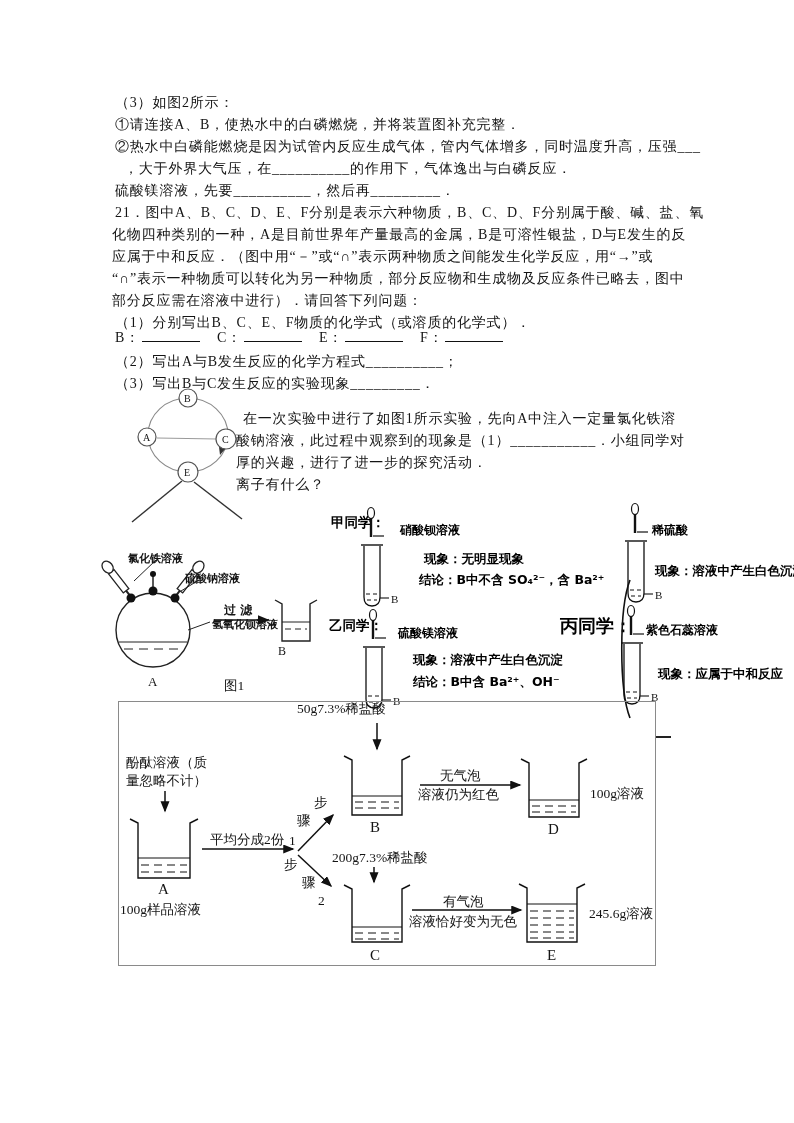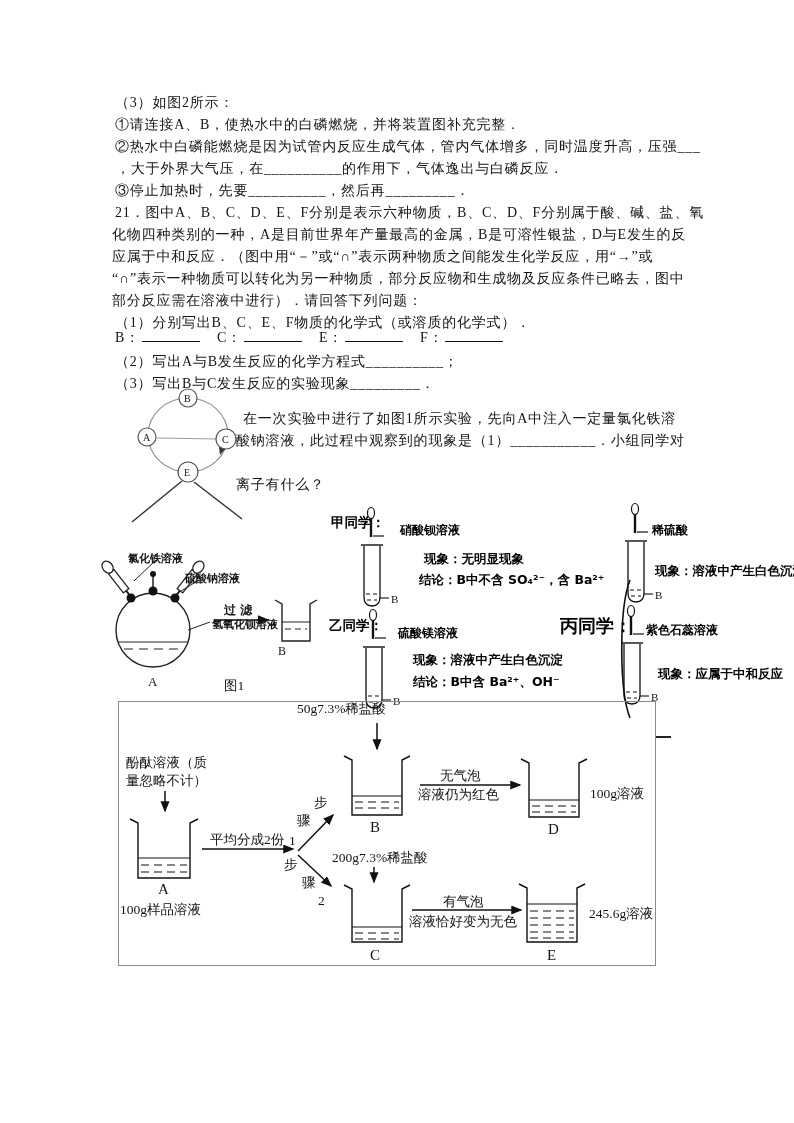--- a/index.html
+++ b/index.html
@@ -27,22 +27,22 @@
     <defs>
       <marker id="ah" markerWidth="9" markerHeight="8" refX="6.5" refY="3" orient="auto">
         <path d="M0,0 L7.5,3 L0,6 z" fill="#111"></path>
       </marker>
     </defs>
   </svg>
 
   <div class="abs t" style="left:115px;top:93px;">（3）如图2所示：</div>
   <div class="abs t" style="left:115px;top:115px;">①请连接A、B，使热水中的白磷燃烧，并将装置图补充完整．</div>
   <div class="abs t" style="left:115px;top:137px;">②热水中白磷能燃烧是因为试管内反应生成气体，管内气体增多，同时温度升高，压强___</div>
-  <div class="abs t" style="left:116px;top:159px;">，大于外界大气压，在__________的作用下，气体逸出与白磷反应．</div>
-  <div class="abs t" style="left:115px;top:181px;">③停止加热时，先要__________，然后再_________．</div>
+  <div class="abs t" style="left:124px;top:159px;">，大于外界大气压，在__________的作用下，气体逸出与白磷反应．</div>
+  <div class="abs t" style="left:115px;top:181px;">硫酸镁溶液，先要__________，然后再_________．</div>
 
   <div class="abs t" style="left:115px;top:203px;text-align:right;">21．图中A、B、C、D、E、F分别是表示六种物质，B、C、D、F分别属于酸、碱、盐、氧</div>
   <div class="abs t" style="left:112px;top:247px;">应属于中和反应．（图中用“－”或“∩”表示两种物质之间能发生化学反应，用“→”或</div>
   <div class="abs t" style="left:112px;top:225px;">化物四种类别的一种，A是目前世界年产量最高的金属，B是可溶性银盐，D与E发生的反</div>
   <div class="abs t" style="left:112px;top:291px;">部分反应需在溶液中进行）．请回答下列问题：</div>
   <div class="abs t" style="left:112px;top:269px;">“∩”表示一种物质可以转化为另一种物质，部分反应物和生成物及反应条件已略去，图中</div>
   <div class="abs t" style="left:115px;top:313px;">（1）分别写出B、C、E、F物质的化学式（或溶质的化学式）．</div>
 
   <div class="abs t" style="left:115px;top:328px;">
     <span>B：</span><span class="blank"></span><span>C：</span><span class="blank"></span><span>E：</span><span class="blank"></span><span>F：</span><span class="blank"></span>
@@ -62,20 +62,21 @@
     <circle cx="110" cy="57" r="10" fill="#fff" stroke="#555" stroke-width="1.2"></circle>
     <circle cx="72" cy="90" r="10" fill="#fff" stroke="#555" stroke-width="1.2"></circle>
     <text x="68" y="20" font-size="10">B</text>
     <text x="27" y="59" font-size="10">A</text>
     <text x="106" y="61" font-size="10">C</text>
     <text x="68" y="94" font-size="10">E</text>
   </svg>
 
   <div class="abs t" style="left:243px;top:409px;">在一次实验中进行了如图1所示实验，先向A中注入一定量氯化铁溶</div>
   <div class="abs t" style="left:236px;top:431px;">酸钠溶液，此过程中观察到的现象是（1）___________．小组同学对</div>
+  <div class="abs t" style="left:236px;top:453px;">厚的兴趣，进行了进一步的探究活动．</div>
   <div class="abs t" style="left:236px;top:475px;">离子有什么？</div>
 
   <svg class="abs" style="left:98px;top:518px;" width="235" height="185" viewBox="0 0 235 185">
 
     <g transform="translate(33,79) rotate(-38)">
       <rect x="-3.5" y="-32" width="7" height="24" fill="#fff" stroke="#222" stroke-width="1.3"></rect>
       <ellipse cx="0" cy="-38" rx="5" ry="6.5" fill="#fff" stroke="#222" stroke-width="1.3"></ellipse>
       <line x1="0" y1="-8" x2="0" y2="-1" stroke="#222" stroke-width="2"></line>
     </g>
 

